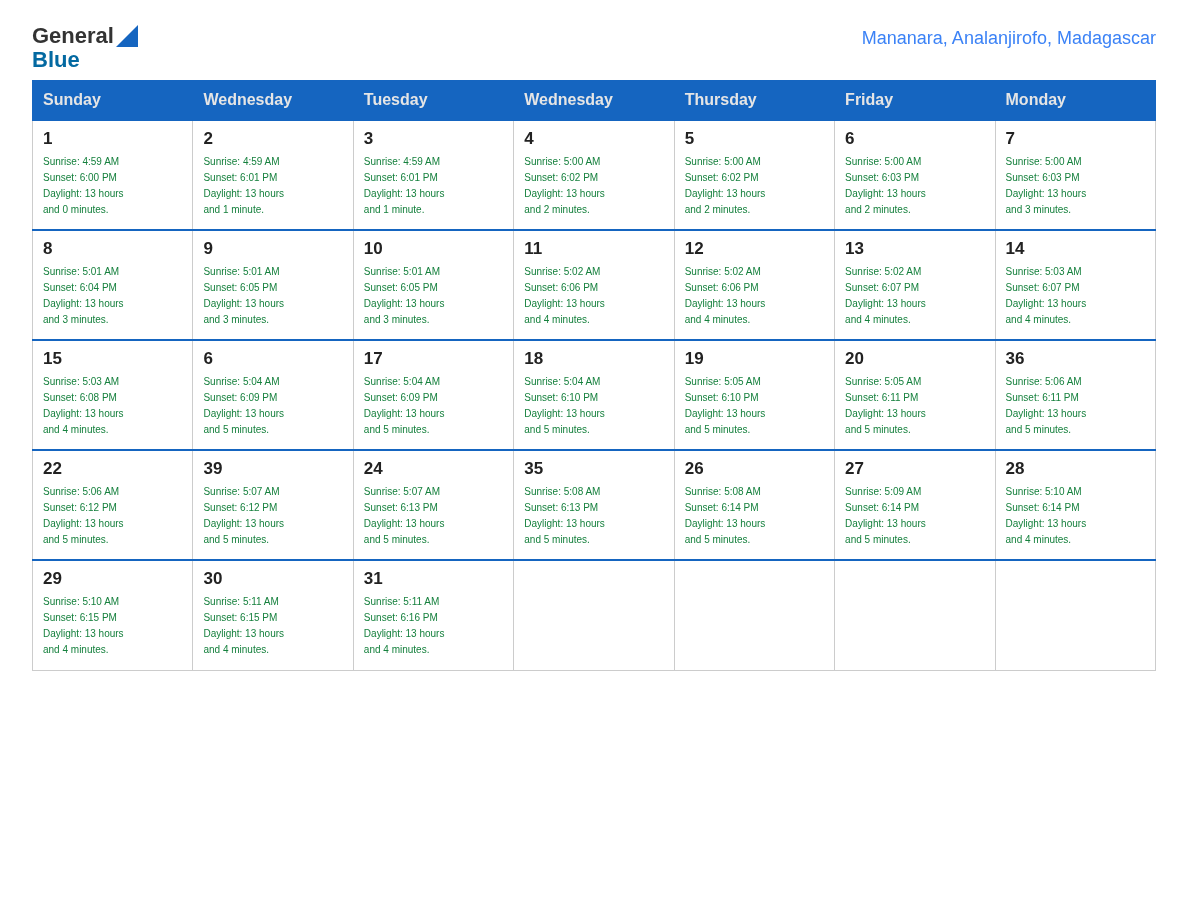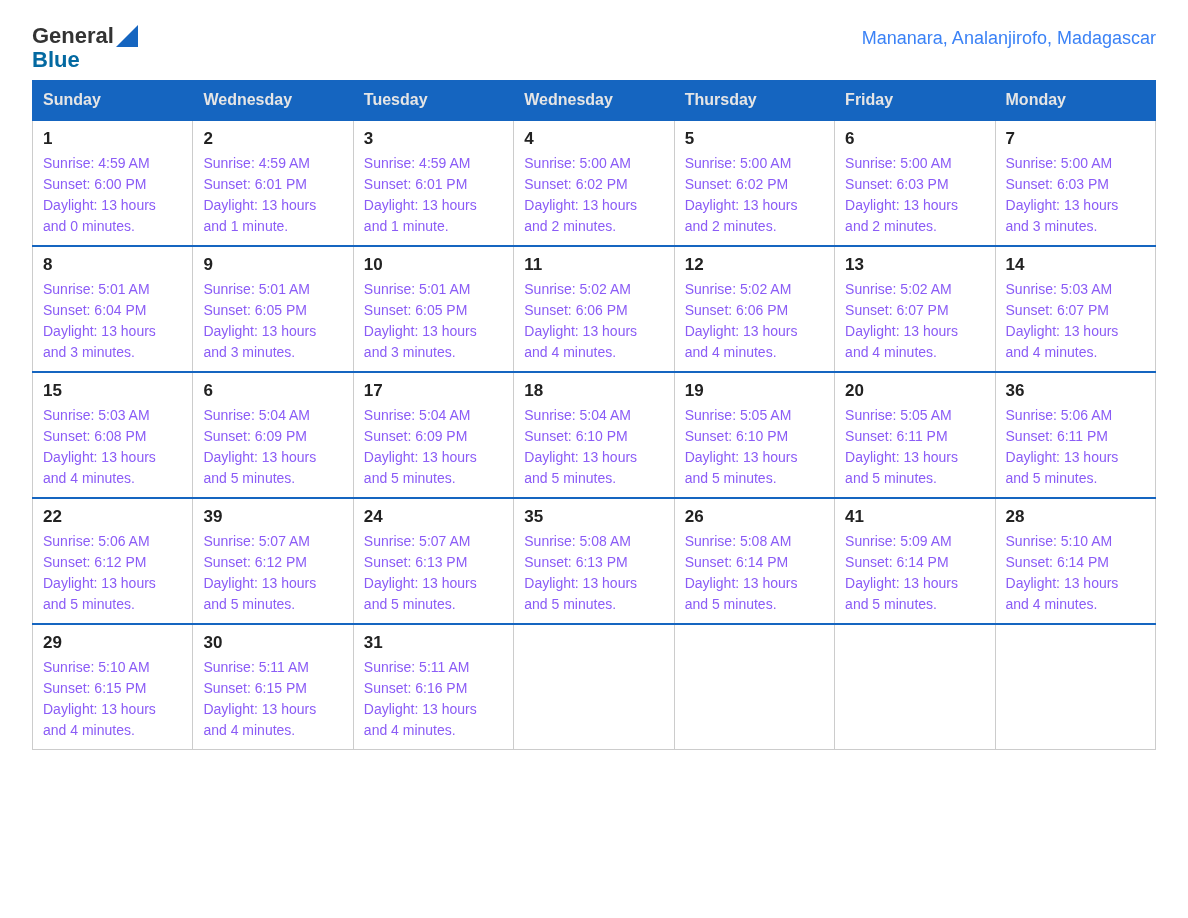--- a/index.html
+++ b/index.html
@@ -61,22 +61,22 @@
       border-left: 1px solid #ccc;
     }
     .day-num {
       font-size: 17px;
       font-weight: 600;
       color: #222;
       display: block;
       margin-bottom: 4px;
     }
     .day-info {
-      font-size: 14px;
-      color: #8b5cf6;
+      font-size: 10px;
+      color: #15803d;
       line-height: 1.5;
     }
     tbody tr:first-child td {
       border-top: 2px solid #1565c0;
     }
     tbody tr + tr td {
       border-top: 2px solid #1565c0;
     }
     .empty-cell {
       background: #fff;
@@ -144,21 +144,21 @@
         <td><span class="day-num">19</span><span class="day-info">Sunrise: 5:05 AM<br>Sunset: 6:10 PM<br>Daylight: 13 hours<br>and 5 minutes.</span></td>
         <td><span class="day-num">20</span><span class="day-info">Sunrise: 5:05 AM<br>Sunset: 6:11 PM<br>Daylight: 13 hours<br>and 5 minutes.</span></td>
         <td><span class="day-num">36</span><span class="day-info">Sunrise: 5:06 AM<br>Sunset: 6:11 PM<br>Daylight: 13 hours<br>and 5 minutes.</span></td>
       </tr>
       <tr>
         <td><span class="day-num">22</span><span class="day-info">Sunrise: 5:06 AM<br>Sunset: 6:12 PM<br>Daylight: 13 hours<br>and 5 minutes.</span></td>
         <td><span class="day-num">39</span><span class="day-info">Sunrise: 5:07 AM<br>Sunset: 6:12 PM<br>Daylight: 13 hours<br>and 5 minutes.</span></td>
         <td><span class="day-num">24</span><span class="day-info">Sunrise: 5:07 AM<br>Sunset: 6:13 PM<br>Daylight: 13 hours<br>and 5 minutes.</span></td>
         <td><span class="day-num">35</span><span class="day-info">Sunrise: 5:08 AM<br>Sunset: 6:13 PM<br>Daylight: 13 hours<br>and 5 minutes.</span></td>
         <td><span class="day-num">26</span><span class="day-info">Sunrise: 5:08 AM<br>Sunset: 6:14 PM<br>Daylight: 13 hours<br>and 5 minutes.</span></td>
-        <td><span class="day-num">41</span><span class="day-info">Sunrise: 5:09 AM<br>Sunset: 6:14 PM<br>Daylight: 13 hours<br>and 5 minutes.</span></td>
+        <td><span class="day-num">27</span><span class="day-info">Sunrise: 5:09 AM<br>Sunset: 6:14 PM<br>Daylight: 13 hours<br>and 5 minutes.</span></td>
         <td><span class="day-num">28</span><span class="day-info">Sunrise: 5:10 AM<br>Sunset: 6:14 PM<br>Daylight: 13 hours<br>and 4 minutes.</span></td>
       </tr>
       <tr>
         <td><span class="day-num">29</span><span class="day-info">Sunrise: 5:10 AM<br>Sunset: 6:15 PM<br>Daylight: 13 hours<br>and 4 minutes.</span></td>
         <td><span class="day-num">30</span><span class="day-info">Sunrise: 5:11 AM<br>Sunset: 6:15 PM<br>Daylight: 13 hours<br>and 4 minutes.</span></td>
         <td><span class="day-num">31</span><span class="day-info">Sunrise: 5:11 AM<br>Sunset: 6:16 PM<br>Daylight: 13 hours<br>and 4 minutes.</span></td>
         <td class="empty-cell"></td>
         <td class="empty-cell"></td>
         <td class="empty-cell"></td>
         <td class="empty-cell"></td>

